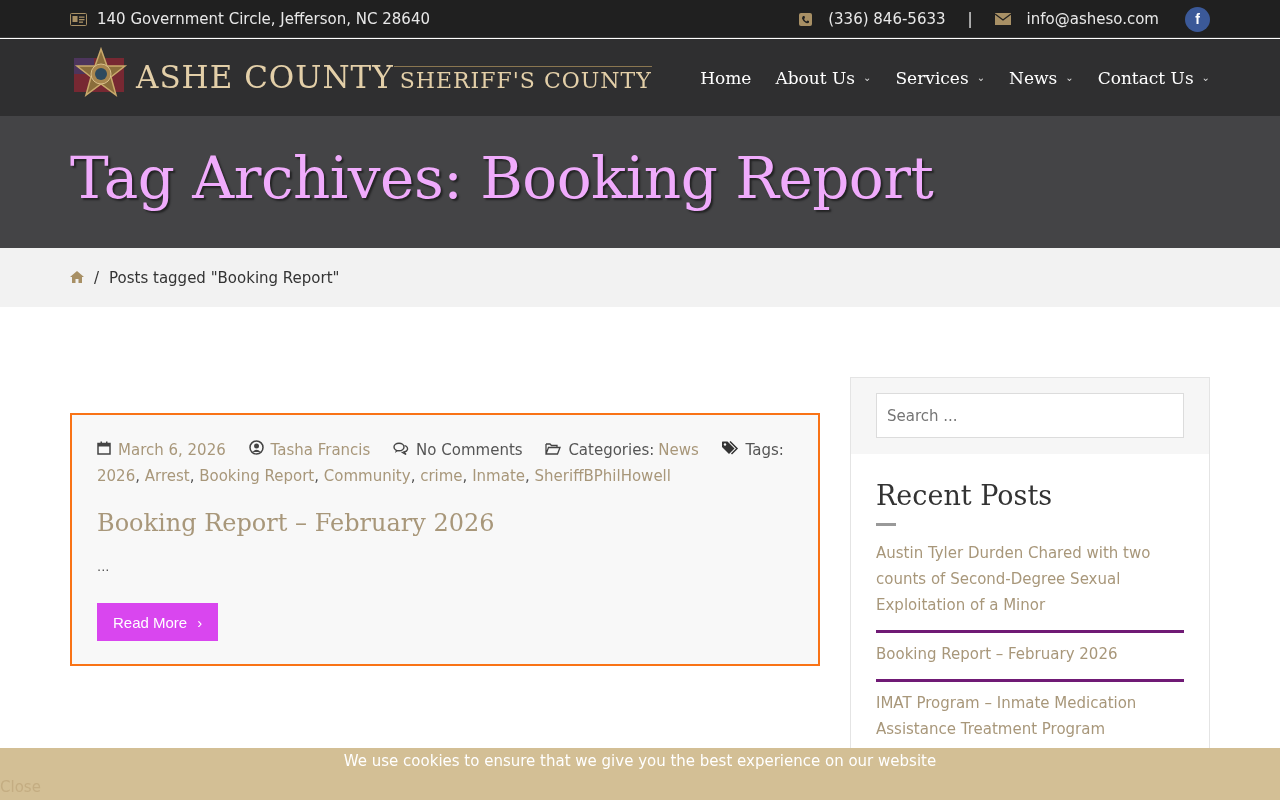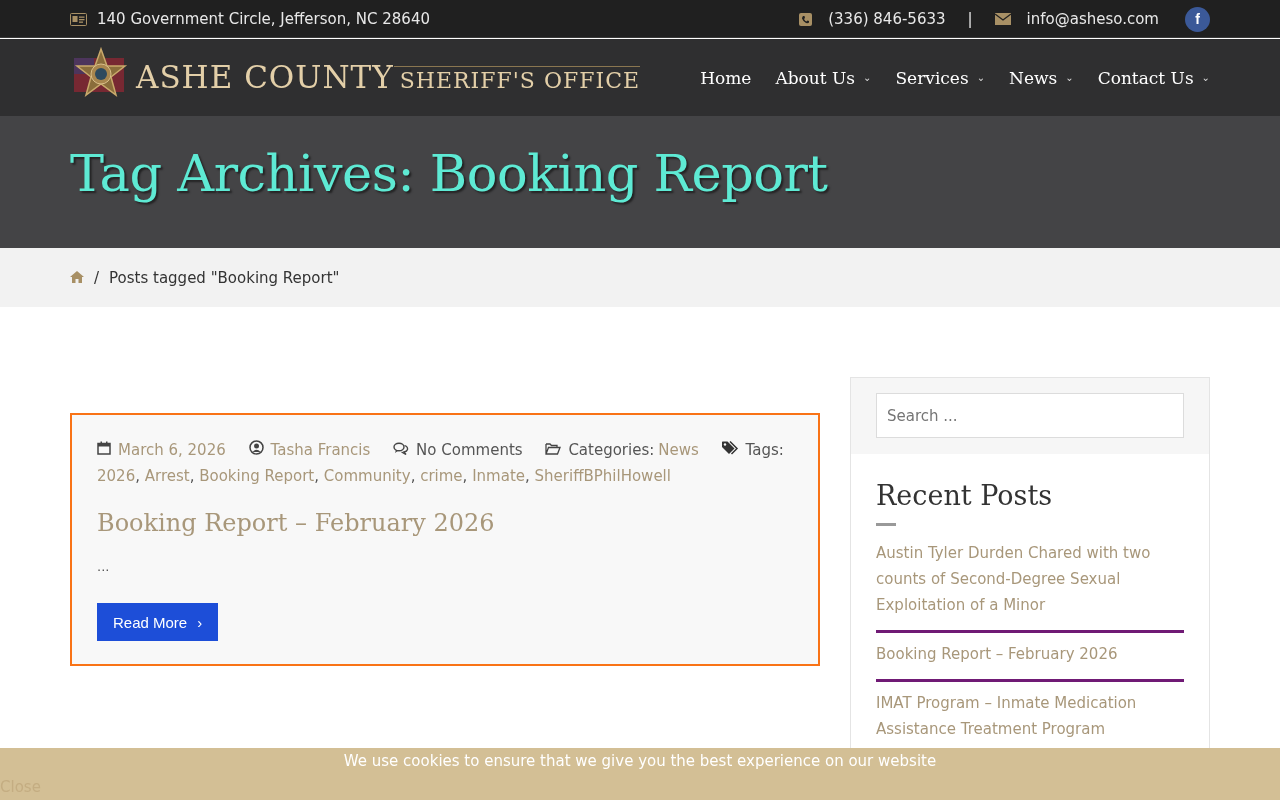--- a/index.html
+++ b/index.html
@@ -15,31 +15,31 @@
   .logo { position: absolute; left: 70px; top: 5px; height: 66px; display: flex; align-items: center; gap: 4px; }
   .badge { width: 62px; height: 62px; position: relative; }
   .logo-text { display: flex; line-height: 1; }
   .logo-t1 { font-family: "DejaVu Serif", serif; color: #e3cfa8; font-size: 31px; letter-spacing: 1px; }
   .logo-t2 { font-family: "DejaVu Serif", serif; color: #e3cfa8; font-size: 22px; letter-spacing: 1px; margin-top: 4px; padding-left: 6px; border-top: 1px solid #8a7650; padding-top: 3px; }
   .nav { position: absolute; right: 70px; top: 0; height: 77px; display: flex; align-items: center; gap: 24px; }
   .nav-item { color: #ffffff; font-family: "DejaVu Serif", serif; font-size: 17px; display: flex; align-items: center; gap: 8px; cursor: pointer; }
   .chev { font-size: 10px; color: #ddd; }
 
   .banner { position: absolute; left: 0; top: 116px; width: 1280px; height: 132px; background: #444446; }
-  .banner h1 { position: absolute; left: 70px; top: 28px; font-family: "DejaVu Serif", serif; font-weight: normal; font-size: 51px; color: #5eead4; text-shadow: 2px 2px 2px rgba(0,0,0,0.5); letter-spacing: -0.5px; }
+  .banner h1 { position: absolute; left: 70px; top: 28px; font-family: "DejaVu Serif", serif; font-weight: normal; font-size: 58px; color: #f0abfc; text-shadow: 2px 2px 2px rgba(0,0,0,0.5); letter-spacing: -0.5px; }
 
   .crumbs { position: absolute; left: 0; top: 248px; width: 1280px; height: 59px; background: #f2f2f2; display: flex; align-items: center; padding-left: 70px; font-size: 15px; color: #333; gap: 10px; }
 
   .post { position: absolute; left: 70px; top: 413px; width: 750px; height: 253px; background: #f8f8f8; border: 2px solid #f97316; padding: 22px 25px; }
   .meta { font-size: 15px; line-height: 26px; color: #555; }
   .meta .it { display: inline-flex; align-items: center; gap: 7px; margin-right: 18px; }
   .gold { color: #a8977a; }
   .post-title { font-family: "DejaVu Serif", serif; color: #a8977a; font-size: 24px; margin-top: 20px; font-weight: normal; }
   .excerpt { margin-top: 22px; font-size: 13px; color: #555; }
-  .readmore { position: absolute; left: 25px; top: 188px; height: 38px; padding: 0 16px; background: #1d4ed8; color: #fff; font-size: 15px; display: flex; align-items: center; gap: 10px; border: none; cursor: pointer; }
+  .readmore { position: absolute; left: 25px; top: 188px; height: 38px; padding: 0 16px; background: #d946ef; color: #fff; font-size: 15px; display: flex; align-items: center; gap: 10px; border: none; cursor: pointer; }
 
   .sidebar { position: absolute; left: 850px; top: 377px; width: 360px; height: 380px; border: 1px solid #e4e4e4; background: #fff; }
   .search-wrap { background: #f6f6f6; padding: 15px 25px; height: 76px; }
   .search-input { width: 308px; height: 45px; border: 1px solid #dcdcdc; background: #fff; padding: 0 10px; font-size: 15px; color: #999; font-family: "DejaVu Sans", sans-serif; }
   .widget-title { font-family: "DejaVu Serif", serif; font-weight: normal; font-size: 27px; color: #333; margin: 26px 25px 0; }
   .title-bar { width: 20px; height: 3px; background: #999; margin: 12px 25px 0; }
   .recent { list-style: none; margin: 14px 25px 0; }
   .recent li { font-size: 15px; line-height: 26px; color: #a8977a; padding: 8px 0 12px; border-bottom: 3px solid #701a75; }
   .recent li:first-child { padding-top: 0; }
   .recent li:last-child { border-bottom: none; }
@@ -90,21 +90,21 @@
       <svg width="62" height="62" viewBox="0 0 62 62">
         <rect x="4" y="12" width="50" height="34" fill="#b22234" opacity="0.55"></rect>
         <rect x="4" y="12" width="20" height="16" fill="#3c3b6e" opacity="0.7"></rect>
         <polygon points="31,3 37,20 55,20 41,31 46,49 31,38 16,49 21,31 7,20 25,20" fill="#8a6d3b" stroke="#c9a96b" stroke-width="1.5"></polygon>
         <circle cx="31" cy="28" r="10" fill="#a8864e" stroke="#d9bf8a"></circle>
         <circle cx="31" cy="28" r="6" fill="#2e4a5e"></circle>
       </svg>
     </div>
     <div class="logo-text">
       <span class="logo-t1">ASHE COUNTY</span>
-      <span class="logo-t2">SHERIFF'S OFFICE</span>
+      <span class="logo-t2">SHERIFF'S COUNTY</span>
     </div>
   </div>
   <nav class="nav">
     <div class="nav-item">
       <span>Home</span>
     </div>
     <div class="nav-item">
       <span>About Us</span>
       <span class="chev">⌄</span>
     </div>

